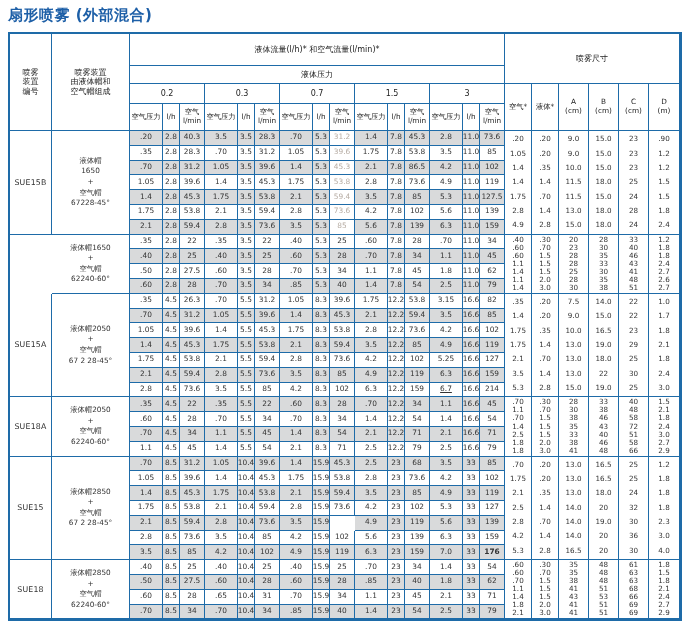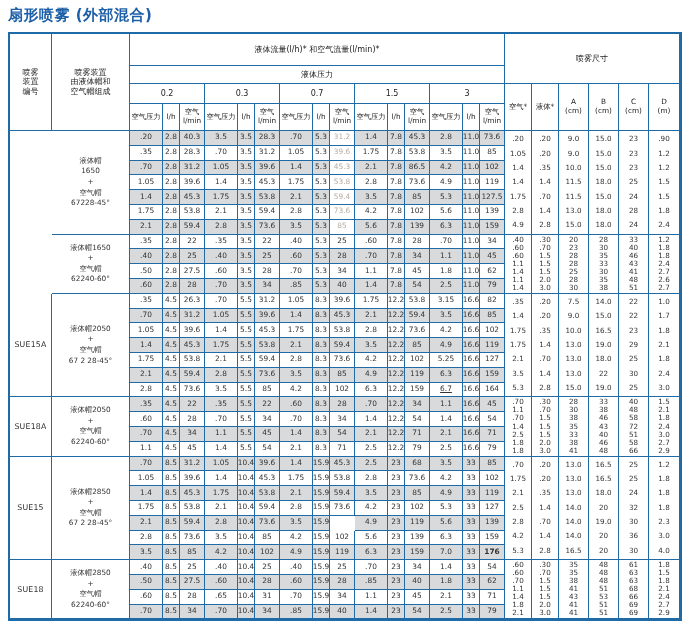--- a/index.html
+++ b/index.html
@@ -96,20 +96,21 @@
       <div class="cell hdr subhdr pre" style="grid-area: 4 / 11;">空气
 l/min</div>
       <div class="cell hdr subhdr" style="grid-area: 4 / 12;">空气压力</div>
       <div class="cell hdr subhdr" style="grid-area: 4 / 13;">l/h</div>
       <div class="cell hdr subhdr pre" style="grid-area: 4 / 14;">空气
 l/min</div>
       <div class="cell hdr subhdr" style="grid-area: 4 / 15;">空气压力</div>
       <div class="cell hdr subhdr" style="grid-area: 4 / 16;">l/h</div>
       <div class="cell hdr subhdr pre" style="grid-area: 4 / 17;">空气
 l/min</div>
+      <div class="cell dev pre" style="grid-area: 5 / 1 / 12;">SUE15B</div>
       <div class="cell comp pre" style="grid-area: 5 / 2 / 12;">液体帽
 1650
 +
 空气帽
 67228-45°</div>
       <div class="cell d stripe" style="grid-area: 5 / 3;">.20</div>
       <div class="cell d stripe" style="grid-area: 5 / 4;">2.8</div>
       <div class="cell d stripe" style="grid-area: 5 / 5;">40.3</div>
       <div class="cell d stripe" style="grid-area: 5 / 6;">3.5</div>
       <div class="cell d stripe" style="grid-area: 5 / 7;">3.5</div>
@@ -487,21 +488,21 @@
       <div class="cell d" style="grid-area: 22 / 7;">5.5</div>
       <div class="cell d" style="grid-area: 22 / 8;">85</div>
       <div class="cell d" style="grid-area: 22 / 9;">4.2</div>
       <div class="cell d" style="grid-area: 22 / 10;">8.3</div>
       <div class="cell d" style="grid-area: 22 / 11;">102</div>
       <div class="cell d" style="grid-area: 22 / 12;">6.3</div>
       <div class="cell d" style="grid-area: 22 / 13;">12.2</div>
       <div class="cell d" style="grid-area: 22 / 14;">159</div>
       <div class="cell d" style="grid-area: 22 / 15; text-decoration: underline;">6.7</div>
       <div class="cell d" style="grid-area: 22 / 16;">16.6</div>
-      <div class="cell d" style="grid-area: 22 / 17;">164</div>
+      <div class="cell d" style="grid-area: 22 / 17;">214</div>
       <div class="cell dim" style="grid-area: 16 / 18 / 23;">
         <div>.35</div>
         <div>1.4</div>
         <div>1.75</div>
         <div>1.75</div>
         <div>2.1</div>
         <div>3.5</div>
         <div>5.3</div>
       </div>
       <div class="cell dim" style="grid-area: 16 / 19 / 23;">

